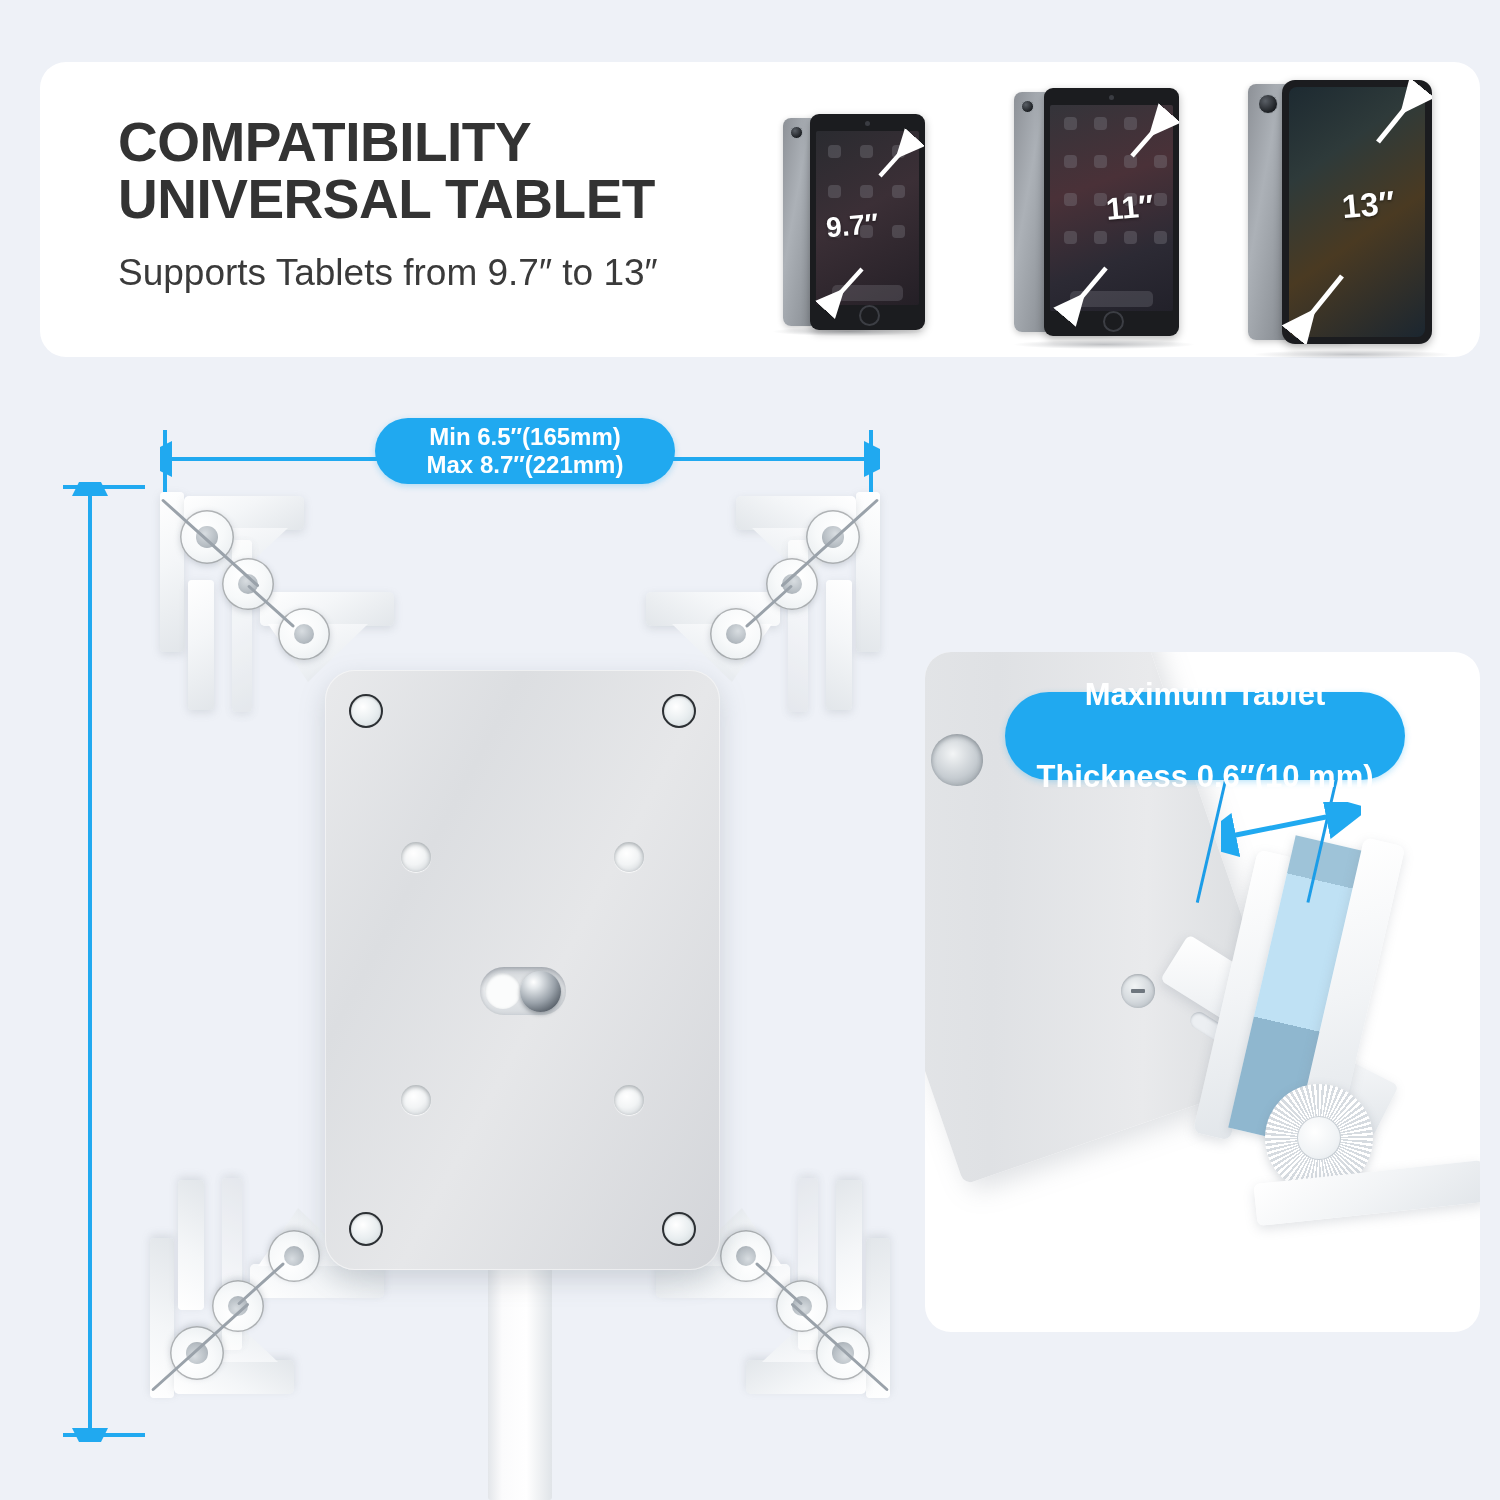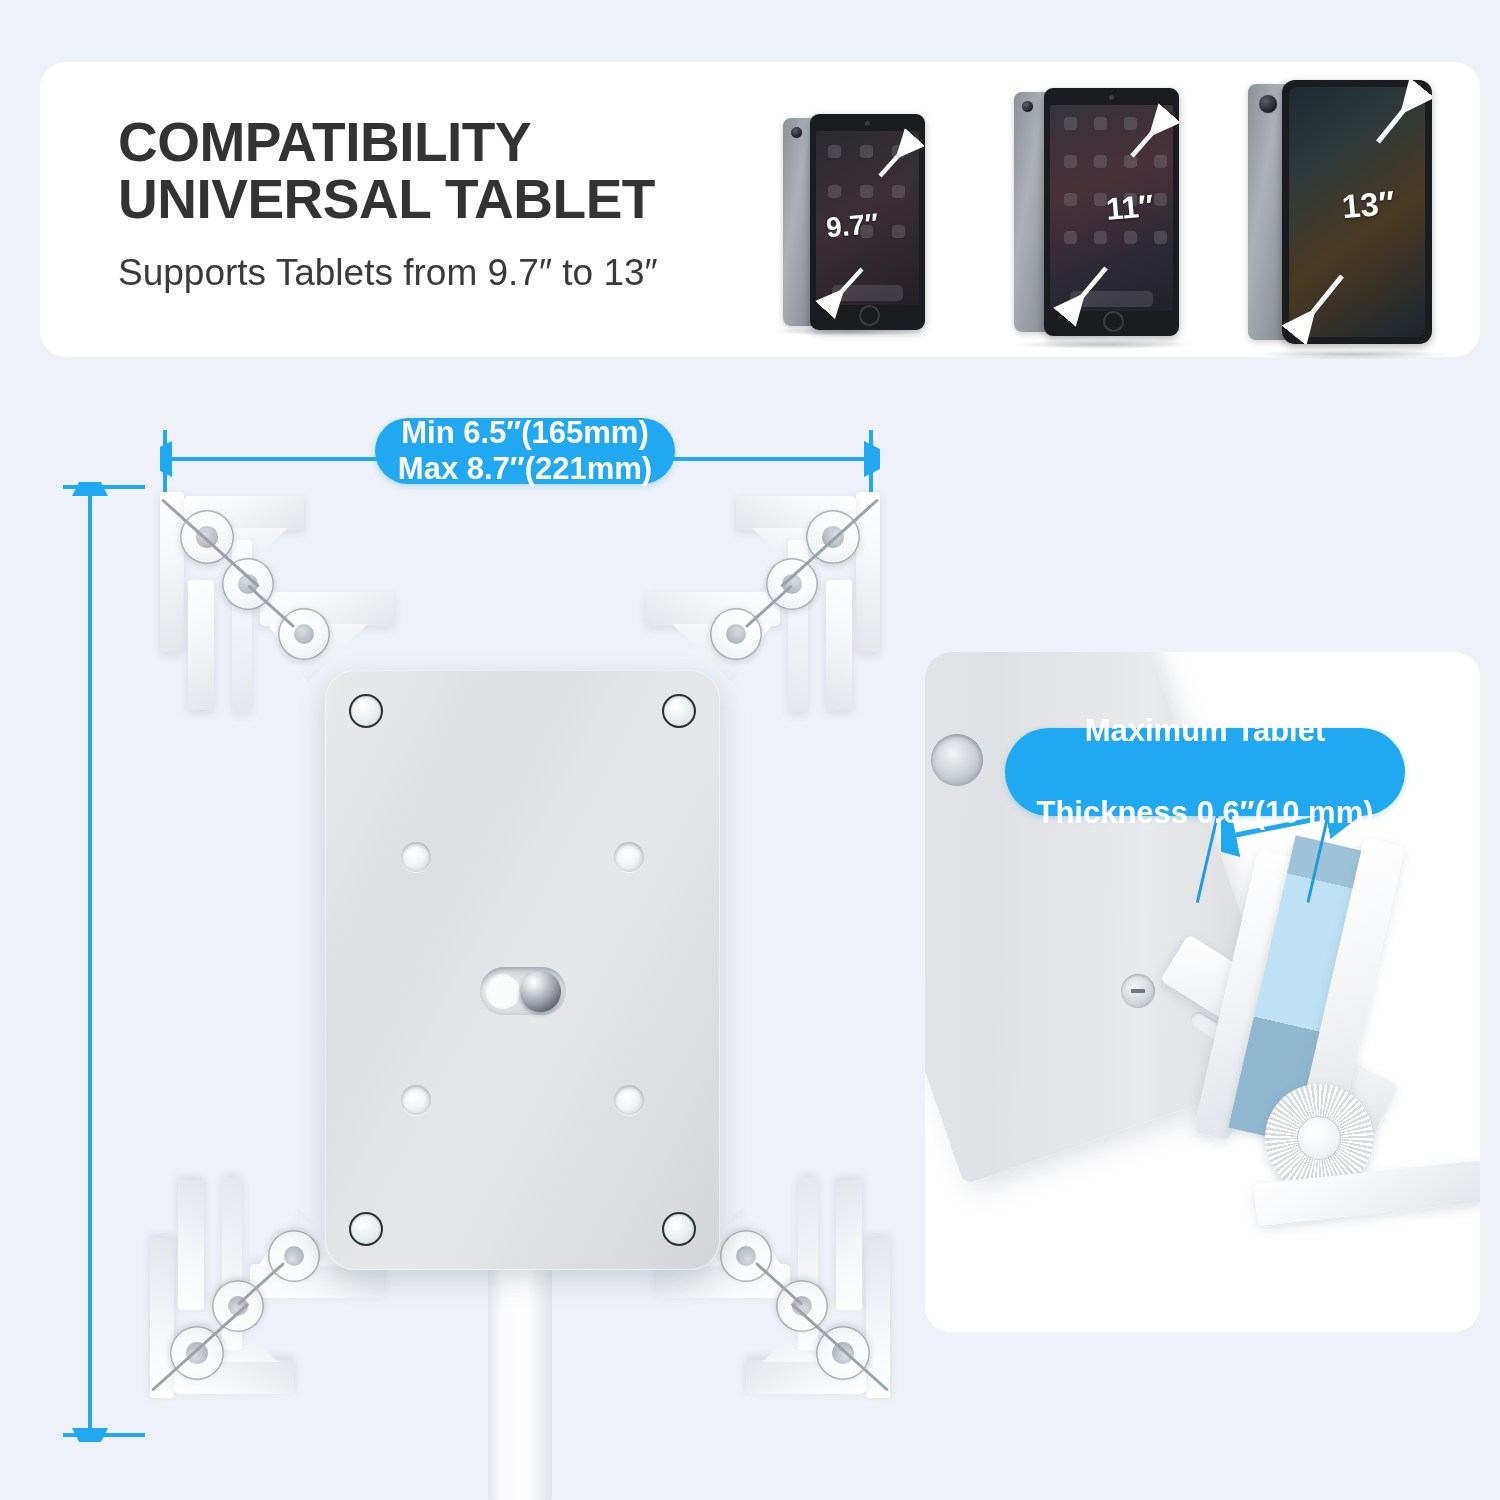--- a/index.html
+++ b/index.html
@@ -312,21 +312,21 @@
     <defs>
         <marker id="wl" markerWidth="9" markerHeight="9" refX="8" refY="4.5" orient="auto">
       <path d="M9,0 L0,4.5 L9,9 z" fill="#20a9f0"></path>
         </marker>
       <marker id="wr" markerWidth="9" markerHeight="9" refX="1" refY="4.5" orient="auto">
       <path d="M0,0 L9,4.5 L0,9 z" fill="#20a9f0"></path>
         </marker>
       </defs>
     <line x1="8" y1="19" x2="708" y2="19" stroke="#20a9f0" stroke-width="4" marker-start="url(#wl)" marker-end="url(#wr)"></line>
   </svg>
-  <div class="pill" style="left:375px;top:418px;width:300px;height:66px;font-size:31px;">
+  <div class="pill" style="left:375px;top:418px;width:300px;height:66px;font-size:24px;">
     <span>Min 6.5″(165mm)</span>
     <span>Max 8.7″(221mm)</span>
   </div>
 
   <div class="dimline" style="left:63px;top:485px;width:82px;height:4px;"></div>
   <div class="dimline" style="left:63px;top:1433px;width:82px;height:4px;"></div>
   <svg style="position:absolute;left:70px;top:482px;" width="40" height="960">
     <defs>
         <marker id="ht" markerWidth="9" markerHeight="9" refX="8" refY="4.5" orient="auto">
       <path d="M9,0 L0,4.5 L9,9 z" fill="#20a9f0"></path>
@@ -478,18 +478,18 @@
       <line x1="10" y1="34" x2="110" y2="14" stroke="#20a9f0" stroke-width="5" marker-start="url(#tl)" marker-end="url(#tr)"></line>
     </svg>
 
     <div class="knurl" style="left:340px;top:432px;">
         <i></i>
       </div>
 
     <div class="bracket" style="left:330px;top:520px;width:230px;height:42px;transform:rotate(-6deg);border-radius:6px;"></div>
   </div>
 
-  <div class="pill" style="left:1005px;top:728px;width:400px;height:88px;font-size:31px;gap:45px;">
+  <div class="pill" style="left:1005px;top:692px;width:400px;height:88px;font-size:31px;gap:45px;">
     <span>Maximum Tablet</span>
     <span>Thickness 0.6″(10 mm)</span>
   </div>
 
 </div>
 
 </body></html>

